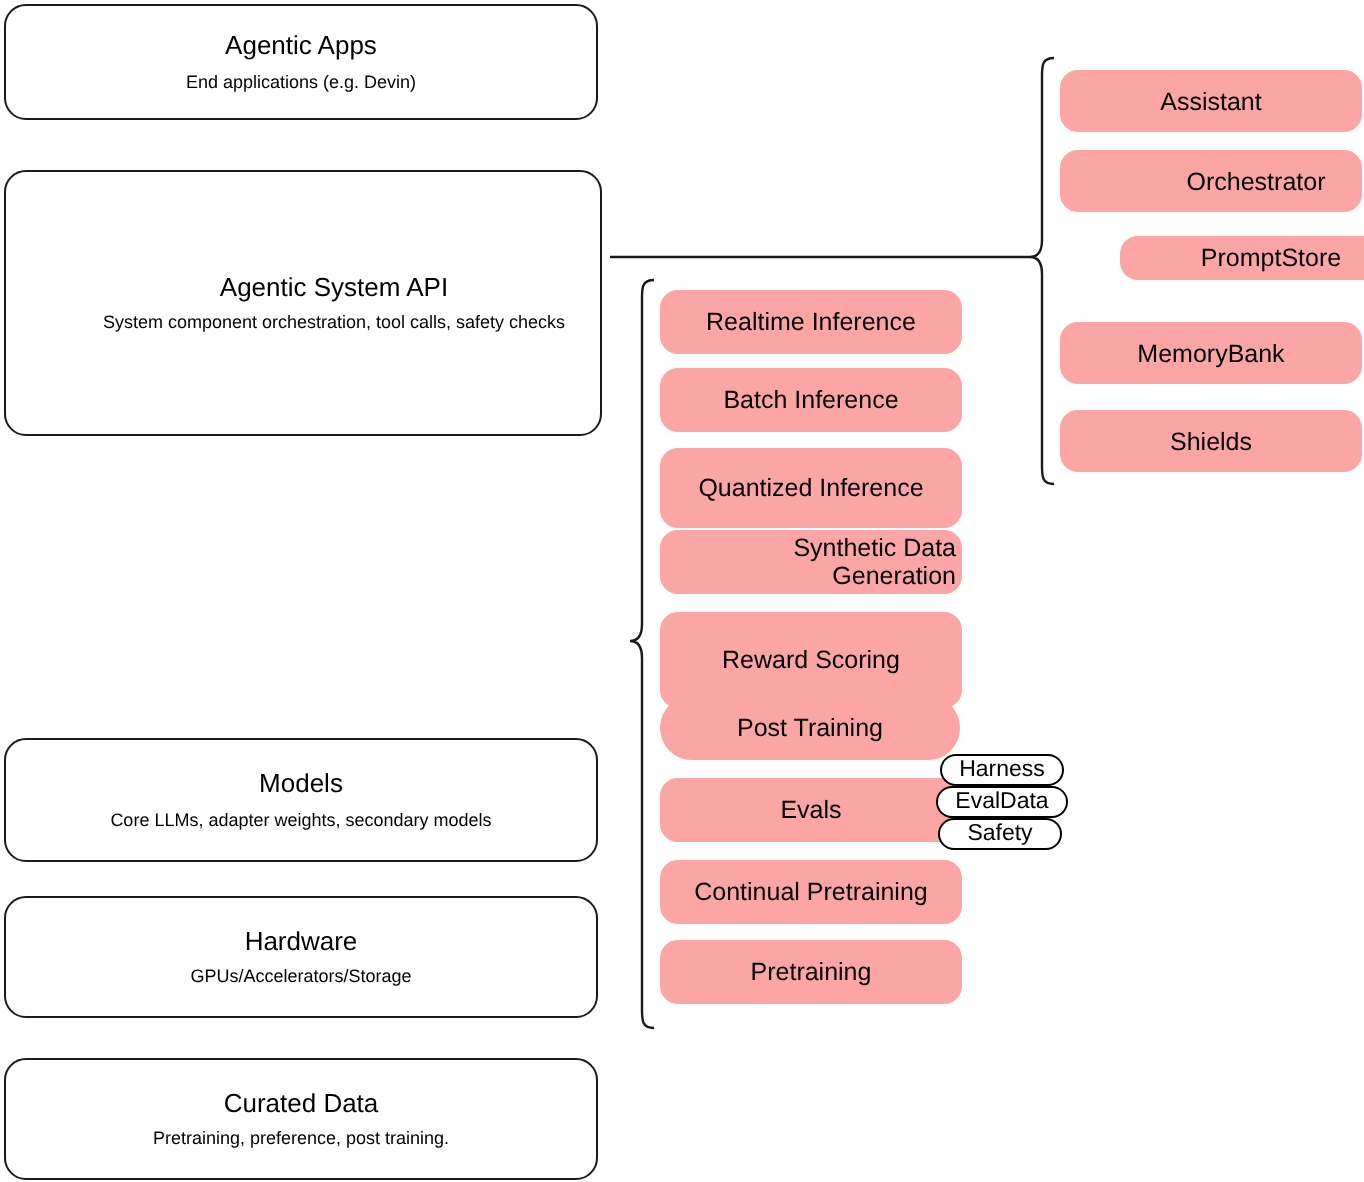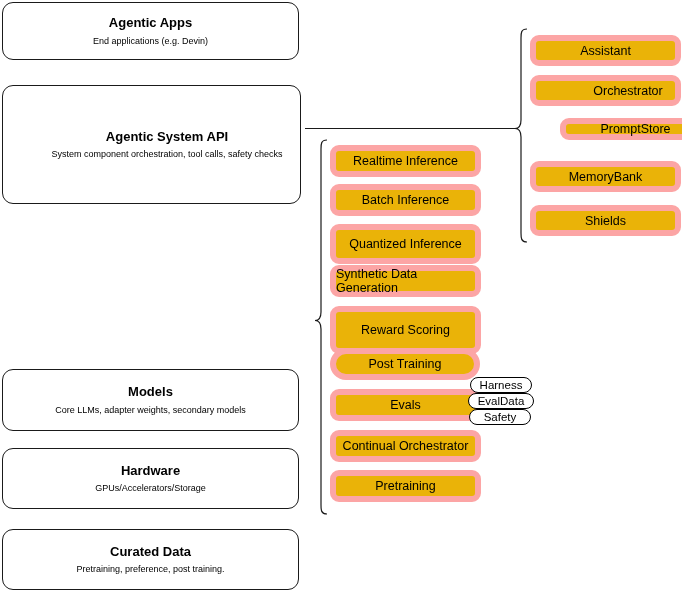--- a/index.html
+++ b/index.html
@@ -27,37 +27,36 @@
     display: flex;
     flex-direction: column;
     align-items: center;
     justify-content: center;
     text-align: center;
     line-height: 1.25;
   }
   .layer-title {
     font-size: 13px;
     color: #000;
-    font-weight: bold;
   }
   .layer-sub {
     font-size: 9px;
     color: #000;
     margin-top: 4px;
   }
   .capsule {
     position: absolute;
     box-sizing: border-box;
-    background: #eab308;
-    border: 6px solid #fca5a5;
+    background: #fca5a5;
+    border: 3px solid #fca5a5;
     border-radius: 9px;
     display: flex;
     align-items: center;
     justify-content: center;
-    text-align: left;
+    text-align: right;
     font-size: 12.5px;
   }
   .pill {
     position: absolute;
     box-sizing: border-box;
     background: #ffffff;
     border: 1.4px solid #000000;
     border-radius: 999px;
     display: flex;
     align-items: center;
@@ -104,21 +103,21 @@
              C 319 320.5, 321 323, 321 329
              L 321 505
              C 321 510, 321 514, 327 514"></path>
   </svg>
 
   <div class="node" style="left:2px; top:2px; width:297px; height:58px;">
     <div class="layer-title">Agentic Apps</div>
     <div class="layer-sub">End applications (e.g. Devin)</div>
   </div>
 
-  <div class="node" style="left:2px; top:85px; width:299px; height:119px;padding-left:31px;">
+  <div class="node" style="left:2px; top:85px; width:299px; height:133px;padding-left:31px;">
     <div class="layer-title">Agentic System API</div>
     <div class="layer-sub">System component orchestration, tool calls, safety checks</div>
   </div>
 
 
   <div class="node" style="left:2px; top:369px; width:297px; height:62px;">
     <div class="layer-title">Models</div>
     <div class="layer-sub">Core LLMs, adapter weights, secondary models</div>
   </div>
 
@@ -132,21 +131,21 @@
     <div class="layer-sub">Pretraining, preference, post training.</div>
   </div>
 
   <div class="capsule" style="left:330px; top:145px; width:151px; height:32px;">Realtime Inference</div>
   <div class="capsule" style="left:330px; top:184px; width:151px; height:32px;">Batch Inference</div>
   <div class="capsule" style="left:330px; top:224px; width:151px; height:40px;">Quantized Inference</div>
   <div class="capsule" style="left:330px; top:265px; width:151px; height:32px;">Synthetic Data Generation</div>
   <div class="capsule" style="left:330px; top:306px; width:151px; height:48px;">Reward Scoring</div>
   <div class="capsule" style="left:330px; top:348px; width:150px; height:32px;border-radius:16px;">Post Training</div>
   <div class="capsule" style="left:330px; top:389px; width:151px; height:32px;">Evals</div>
-  <div class="capsule" style="left:330px; top:430px; width:151px; height:32px;">Continual Orchestrator</div>
+  <div class="capsule" style="left:330px; top:430px; width:151px; height:32px;">Continual Pretraining</div>
   <div class="capsule" style="left:330px; top:470px; width:151px; height:32px;">Pretraining</div>
 
   <div class="pill" style="left:470px; top:377px; width:62px; height:16px;">Harness</div>
   <div class="pill" style="left:468px; top:393px; width:66px; height:16px;">EvalData</div>
   <div class="pill" style="left:469px; top:409px; width:62px; height:16px;">Safety</div>
 
   <div class="capsule" style="left:530px; top:35px; width:151px; height:31px;">Assistant</div>
   <div class="capsule" style="left:530px; top:75px; width:151px; height:31px;padding-left:45px;">Orchestrator</div>
   <div class="capsule" style="left:560px; top:118px; width:151px; height:22px;">PromptStore</div>
   <div class="capsule" style="left:530px; top:161px; width:151px; height:31px;">MemoryBank</div>

